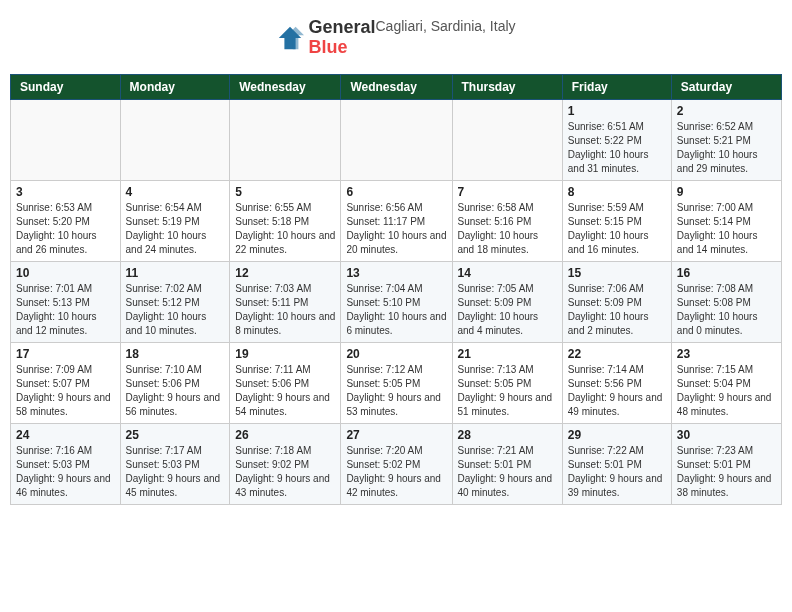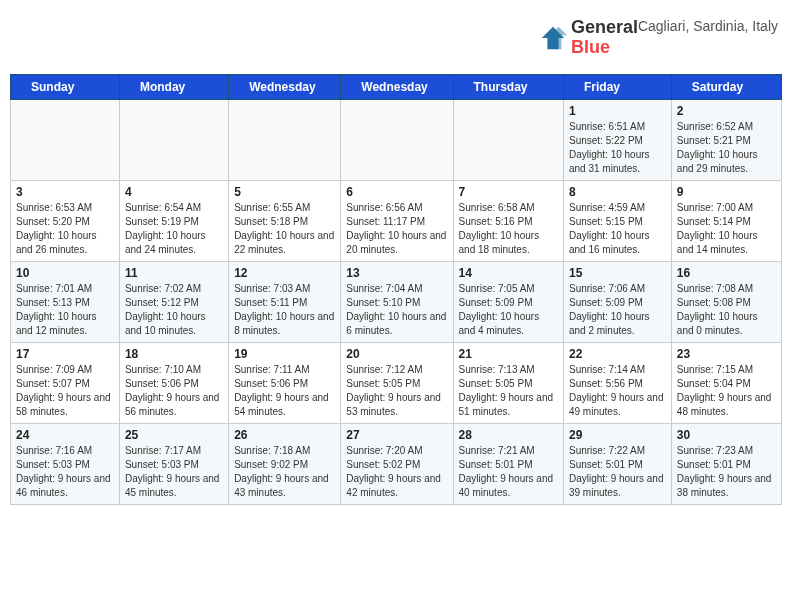--- a/index.html
+++ b/index.html
@@ -5,21 +5,21 @@
     * { box-sizing: border-box; margin: 0; padding: 0; }
     body {
       font-family: Arial, sans-serif;
       background: #fff;
       width: 792px;
       min-height: 612px;
       padding: 10px;
     }
     .header {
       display: flex;
-      justify-content: flex-end;
+      justify-content: center;
       align-items: flex-start;
       margin-bottom: 8px;
       padding: 8px 4px;
     }
     .logo {
       display: flex;
       align-items: center;
       gap: 4px;
     }
     .logo-text {
@@ -52,25 +52,25 @@
     .location {
       font-size: 14px;
       color: #555;
     }
     .calendar {
       width: 100%;
       border-collapse: collapse;
       border: 1px solid #ccc;
     }
     .calendar th {
-      background: #1d4ed8;
+      background: #14532d;
       color: #fff;
       font-size: 12px;
       font-weight: bold;
-      padding: 5px 20px;
+      padding: 5px 9px;
       text-align: left;
       border: 1px solid #1a5276;
     }
     .calendar td {
       vertical-align: top;
       border: 1px solid #ccc;
       padding: 4px 5px;
       width: 113px;
       min-height: 70px;
       font-size: 10px;
@@ -175,21 +175,21 @@
 Daylight: 10 hours and 20 minutes.</div>
         </td>
         <td>
           <span class="day-number">7</span>
           <div class="day-info">Sunrise: 6:58 AM
 Sunset: 5:16 PM
 Daylight: 10 hours and 18 minutes.</div>
         </td>
         <td>
           <span class="day-number">8</span>
-          <div class="day-info">Sunrise: 4:59 AM
+          <div class="day-info">Sunrise: 5:59 AM
 Sunset: 5:15 PM
 Daylight: 10 hours and 16 minutes.</div>
         </td>
         <td>
           <span class="day-number">9</span>
           <div class="day-info">Sunrise: 7:00 AM
 Sunset: 5:14 PM
 Daylight: 10 hours and 14 minutes.</div>
         </td>
       </tr>

